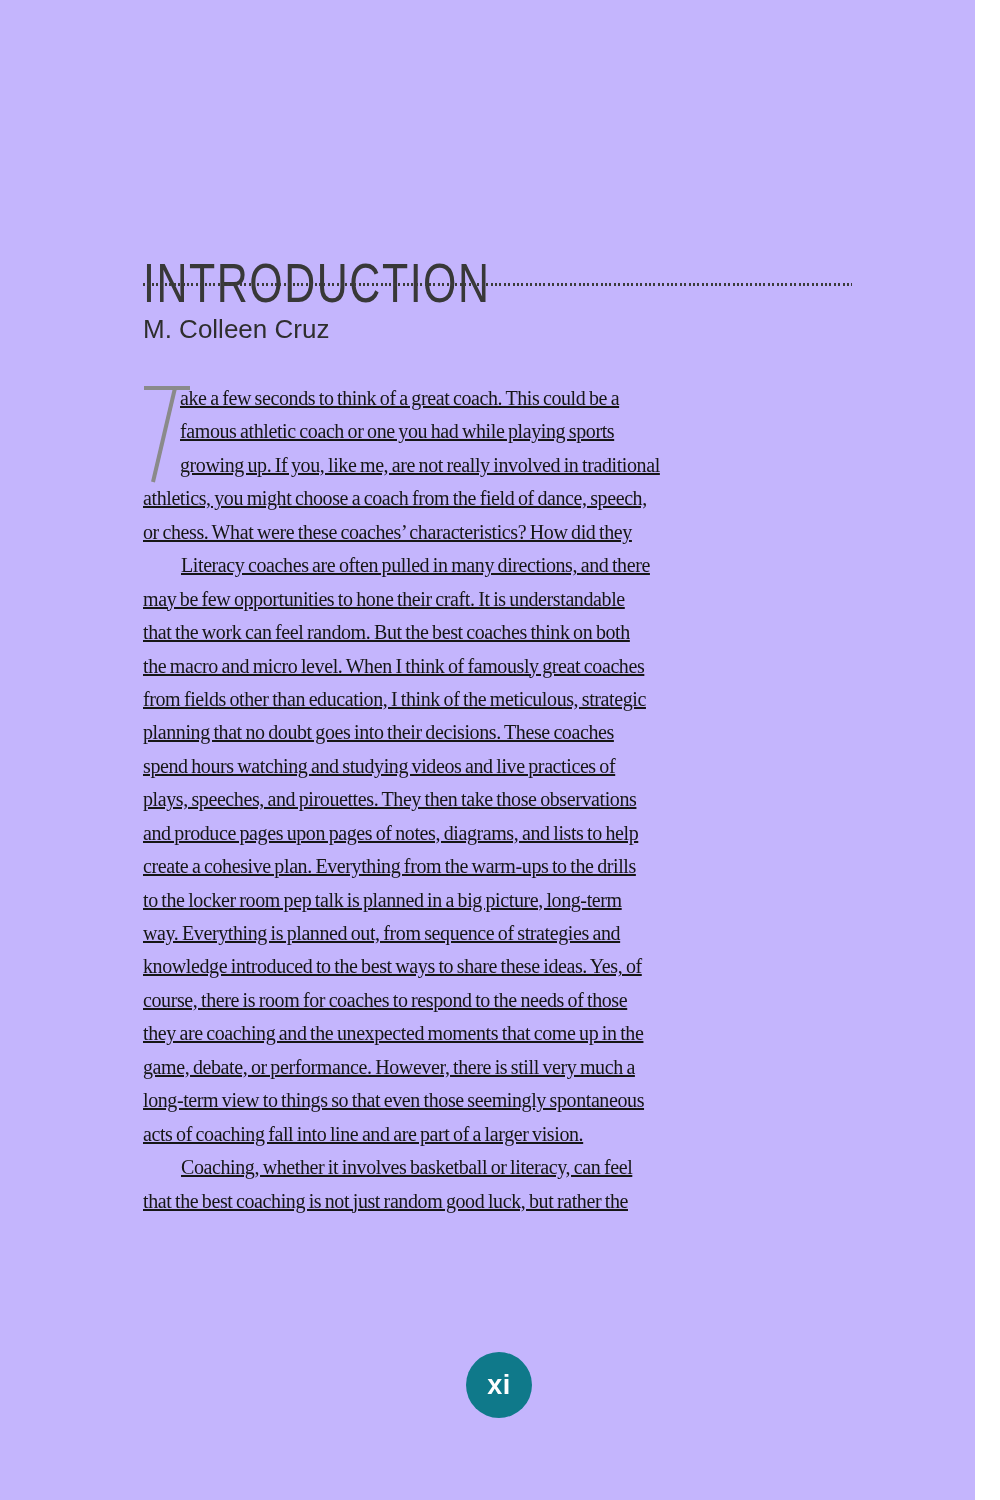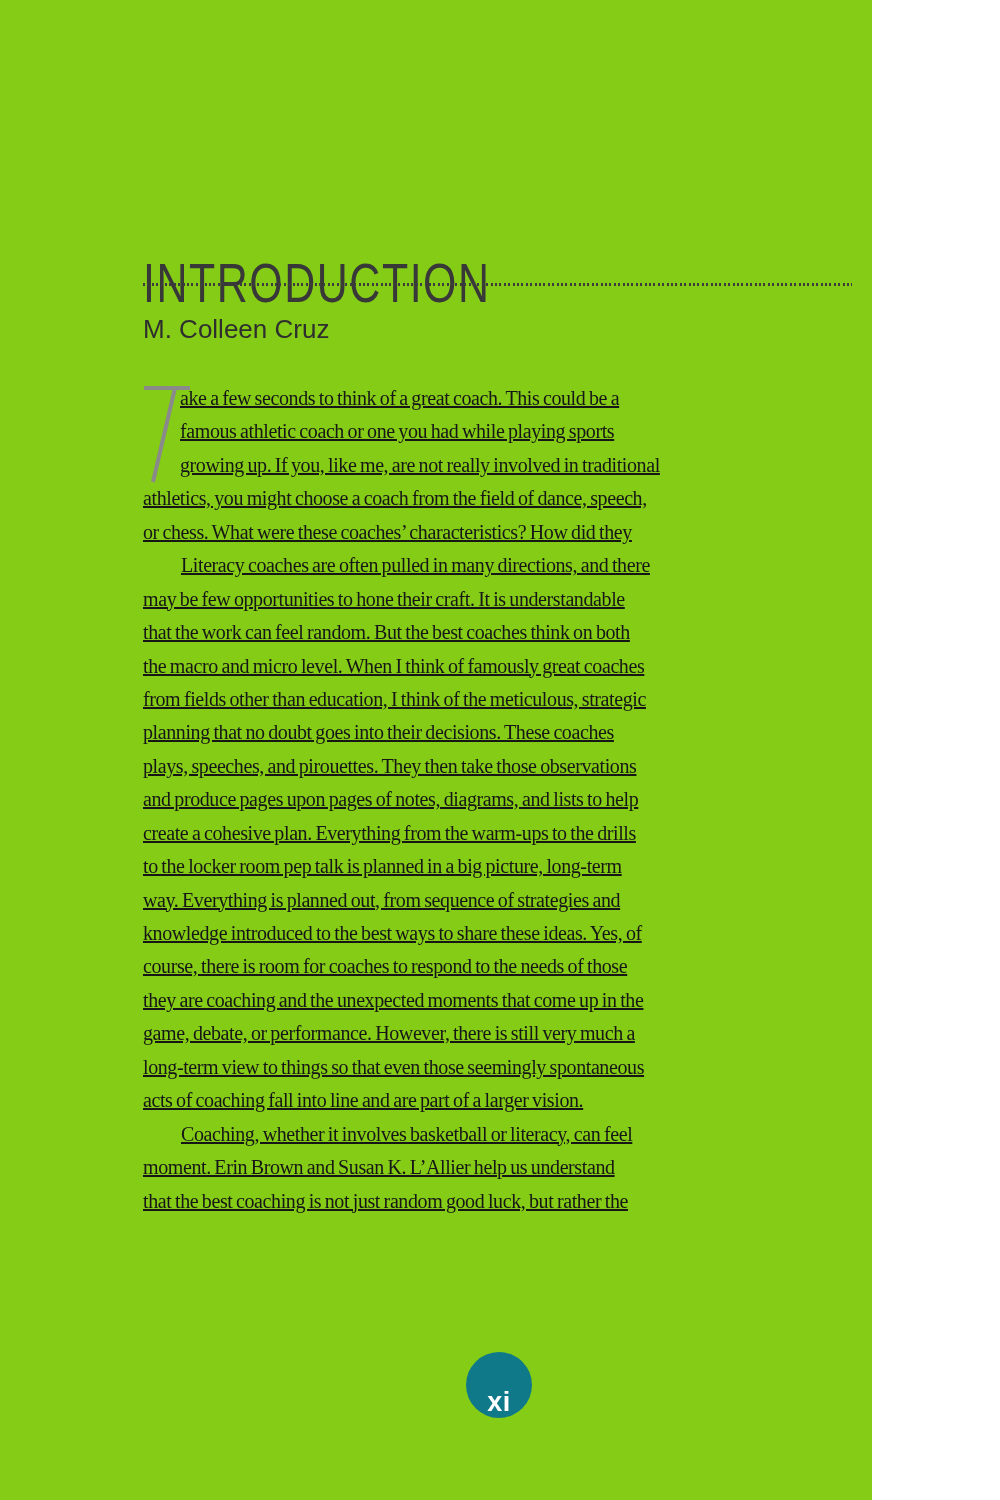--- a/index.html
+++ b/index.html
@@ -2,23 +2,23 @@
 <html><head>
 <meta charset="utf-8">
 <style>
   html, body {
     margin: 0;
     padding: 0;
     background: #ffffff;
   }
   .page {
     position: relative;
-    width: 872px;
+    width: 975px;
     height: 1500px;
-    background: #84cc16;
+    background: #c4b5fd;
     overflow: hidden;
     font-family: "Liberation Serif", serif;
   }
   .chapter-title {
     position: absolute;
     left: 143px;
     top: 219px;
     font-family: "Liberation Sans", sans-serif;
     font-weight: 300;
     font-size: 55px;
@@ -84,21 +84,21 @@
   }
   .page-number-badge {
     position: absolute;
     left: 466px;
     top: 1352px;
     width: 66px;
     height: 66px;
     border-radius: 50%;
     background: #0f798a;
     display: flex;
-    align-items: flex-end;
+    align-items: center;
     justify-content: center;
   }
   .page-number-badge .num {
     font-family: "Liberation Sans", sans-serif;
     font-weight: bold;
     font-size: 27px;
     color: #ffffff;
     letter-spacing: 0.5px;
   }
 </style>
@@ -128,36 +128,36 @@
       <div class="line">or chess. What were these coaches’ characteristics? How did they</div>
     </div>
 
     <div class="para">
       <div class="line first-indent">Literacy coaches are often pulled in many directions, and there</div>
       <div class="line">may be few opportunities to hone their craft. It is understandable</div>
       <div class="line">that the work can feel random. But the best coaches think on both</div>
       <div class="line">the macro and micro level. When I think of famously great coaches</div>
       <div class="line">from fields other than education, I think of the meticulous, strategic</div>
       <div class="line">planning that no doubt goes into their decisions. These coaches</div>
+      <div class="line">spend hours watching and studying videos and live practices of</div>
       <div class="line">plays, speeches, and pirouettes. They then take those observations</div>
       <div class="line">and produce pages upon pages of notes, diagrams, and lists to help</div>
       <div class="line">create a cohesive plan. Everything from the warm-ups to the drills</div>
       <div class="line">to the locker room pep talk is planned in a big picture, long-term</div>
       <div class="line">way. Everything is planned out, from sequence of strategies and</div>
       <div class="line">knowledge introduced to the best ways to share these ideas. Yes, of</div>
       <div class="line">course, there is room for coaches to respond to the needs of those</div>
       <div class="line">they are coaching and the unexpected moments that come up in the</div>
       <div class="line">game, debate, or performance. However, there is still very much a</div>
       <div class="line">long-term view to things so that even those seemingly spontaneous</div>
       <div class="line">acts of coaching fall into line and are part of a larger vision.</div>
     </div>
 
     <div class="para">
       <div class="line first-indent">Coaching, whether it involves basketball or literacy, can feel</div>
-      <div class="line">moment. Erin Brown and Susan K. L’Allier help us understand</div>
       <div class="line">that the best coaching is not just random good luck, but rather the</div>
     </div>
 
   </div>
 
   <div class="page-number-badge">
     <span class="num">xi</span>
   </div>
 
 </div>

